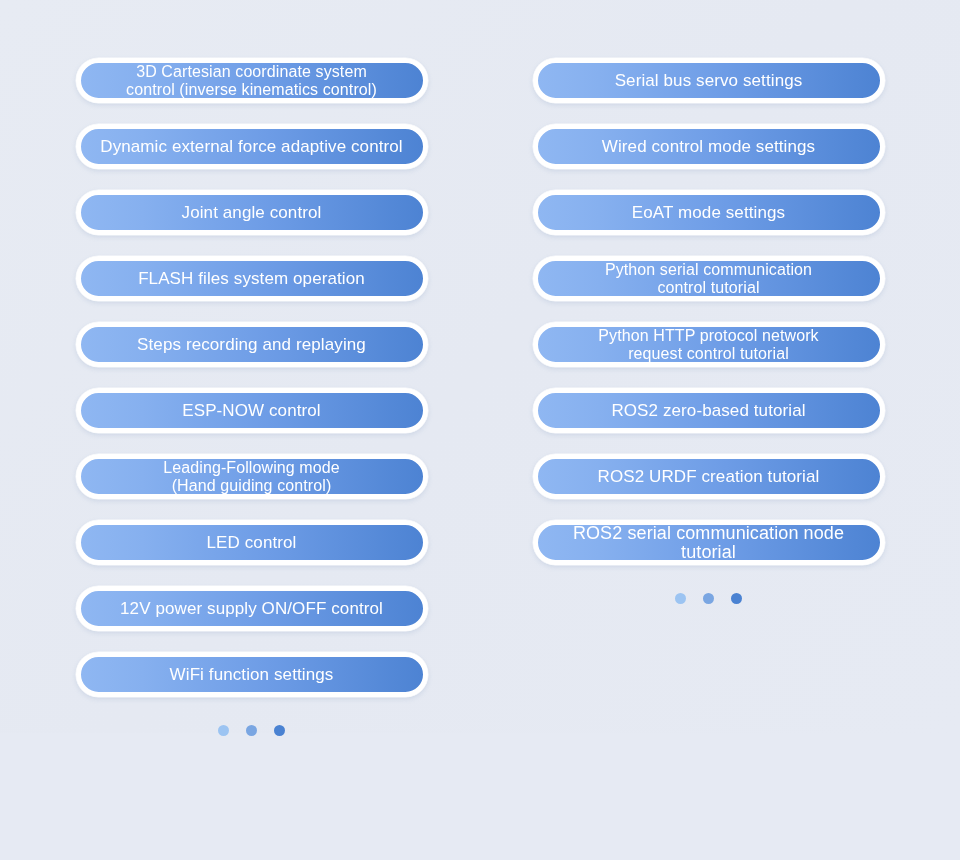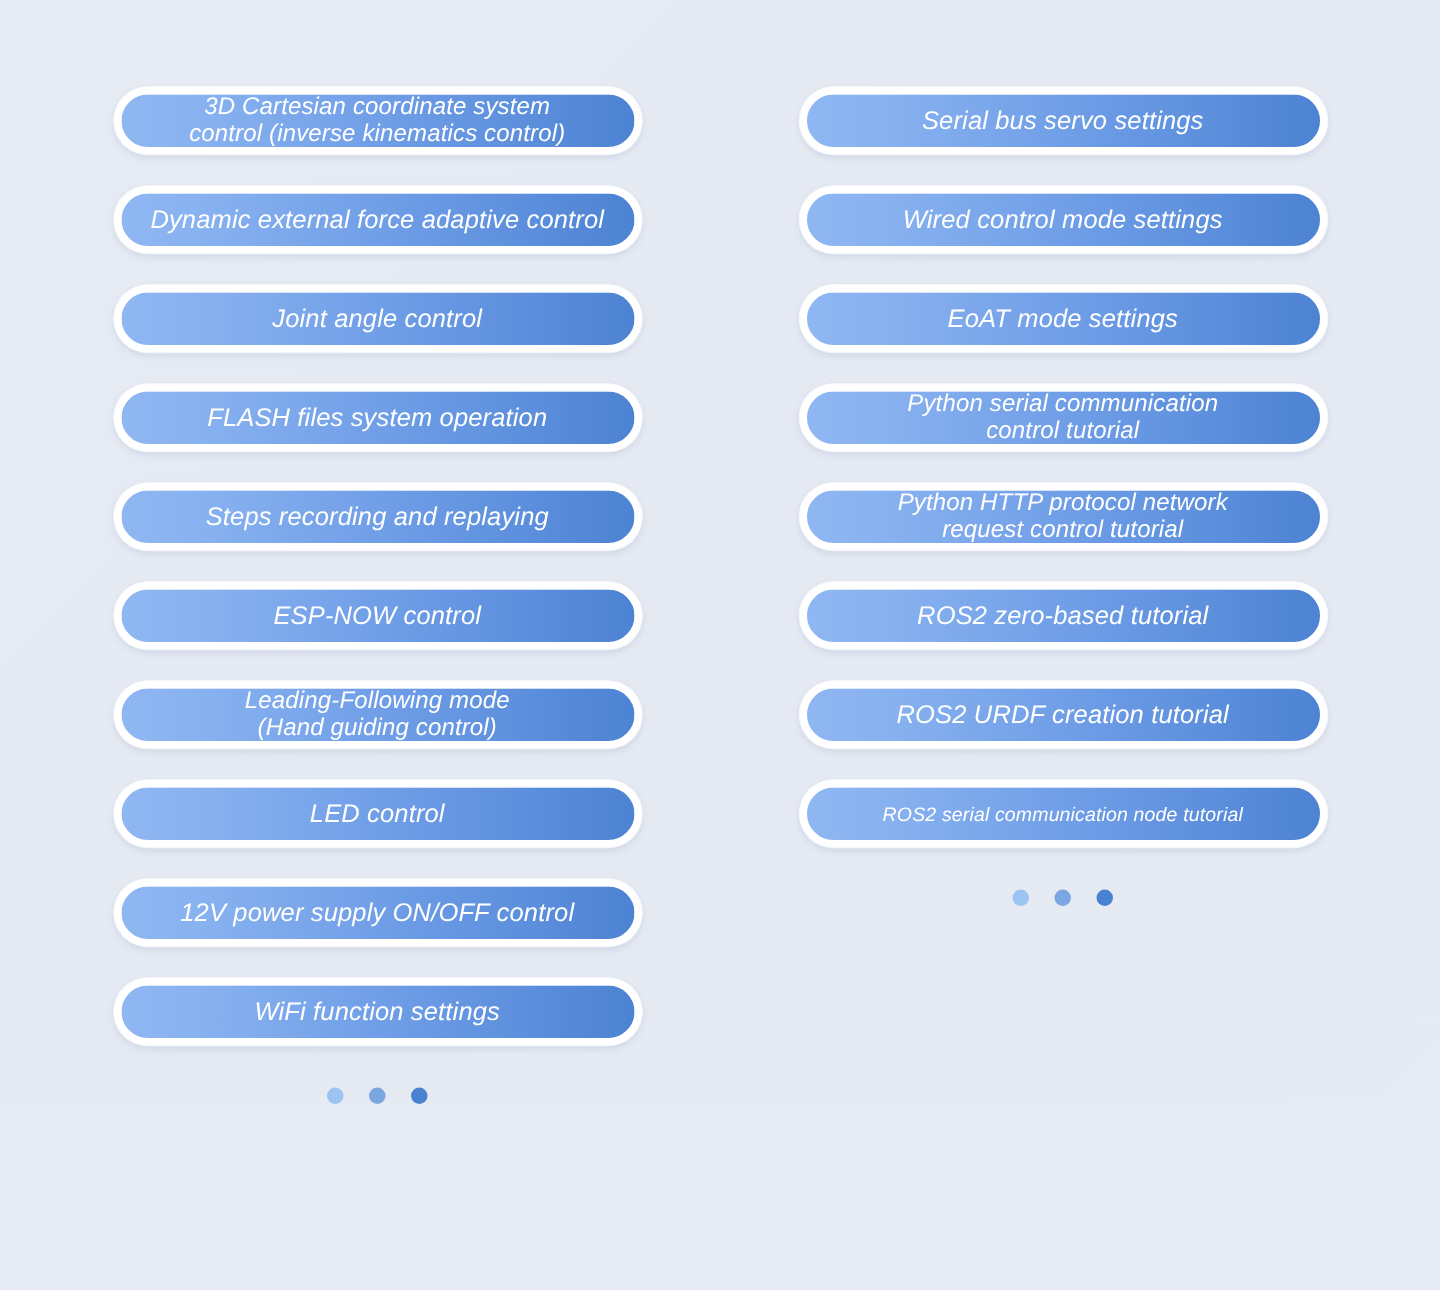--- a/index.html
+++ b/index.html
@@ -13,21 +13,20 @@
     font-family: "Liberation Sans", "DejaVu Sans", sans-serif;
     overflow: hidden;
   }
 
   #page {
     position: relative;
     width: 960px;
     height: 733px;
     background: linear-gradient(135deg, #e7ebf3 0%, #e5e9f2 50%, #e6eaf3 100%);
     box-sizing: border-box;
-    font-style: italic;
   }
 
   .columns {
     position: absolute;
     left: 0;
     top: 0;
     width: 960px;
     height: 860px;
     display: flex;
     flex-direction: row;
@@ -79,21 +78,21 @@
     letter-spacing: 0.1px;
     font-weight: 400;
   }
 
   .pill.two-line .pill-label {
     font-size: 16px;
     line-height: 18px;
   }
 
   .pill.tight .pill-label {
-    font-size: 13px;
+    font-size: 18px;
   }
 
   .dots {
     display: flex;
     flex-direction: row;
     align-items: center;
     justify-content: center;
     gap: 17px;
     margin-top: 27px;
     height: 12px;

